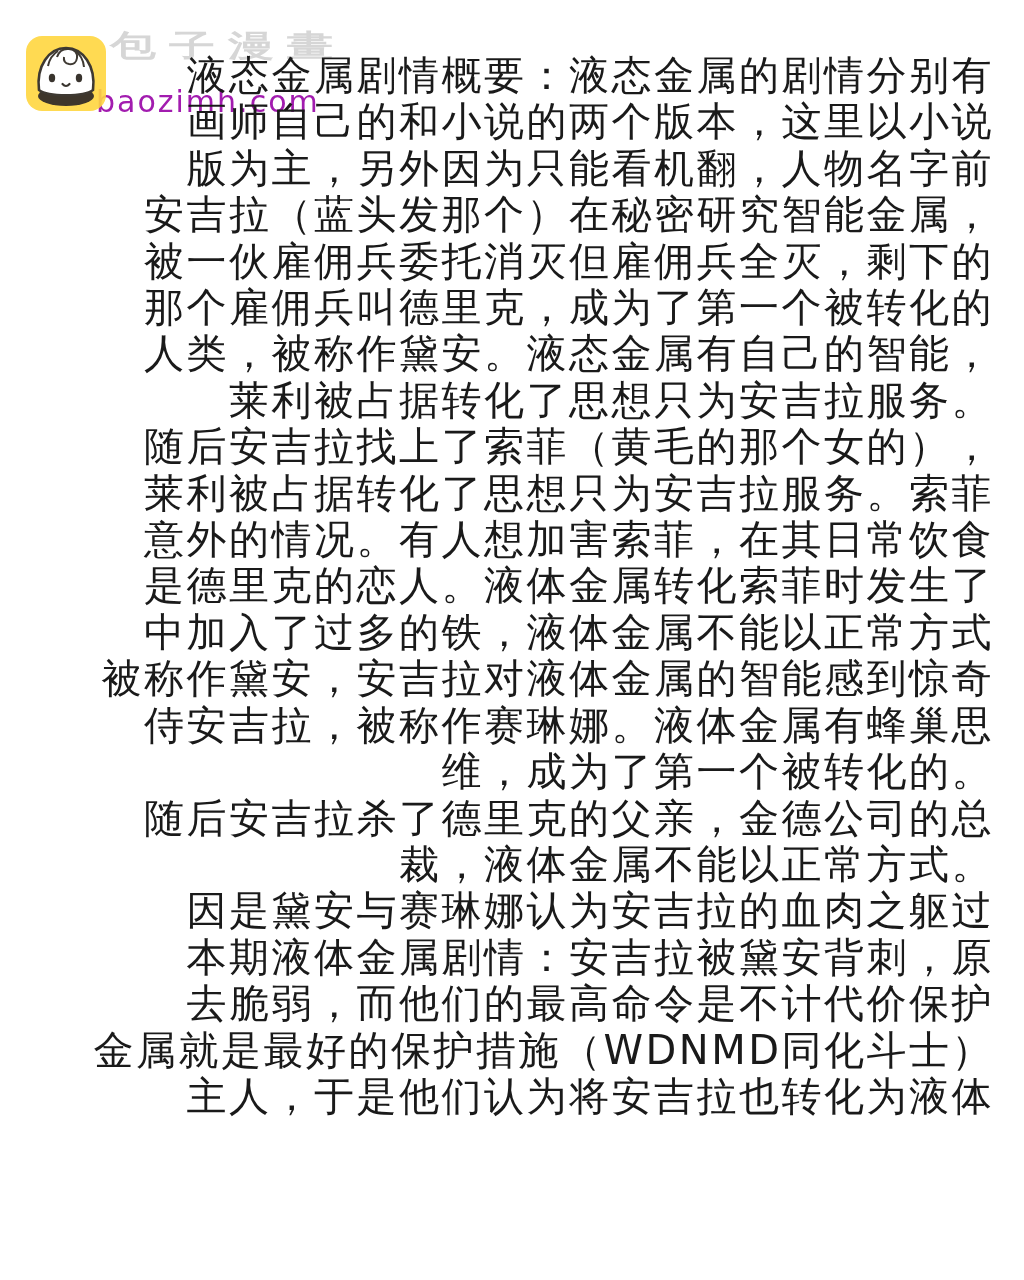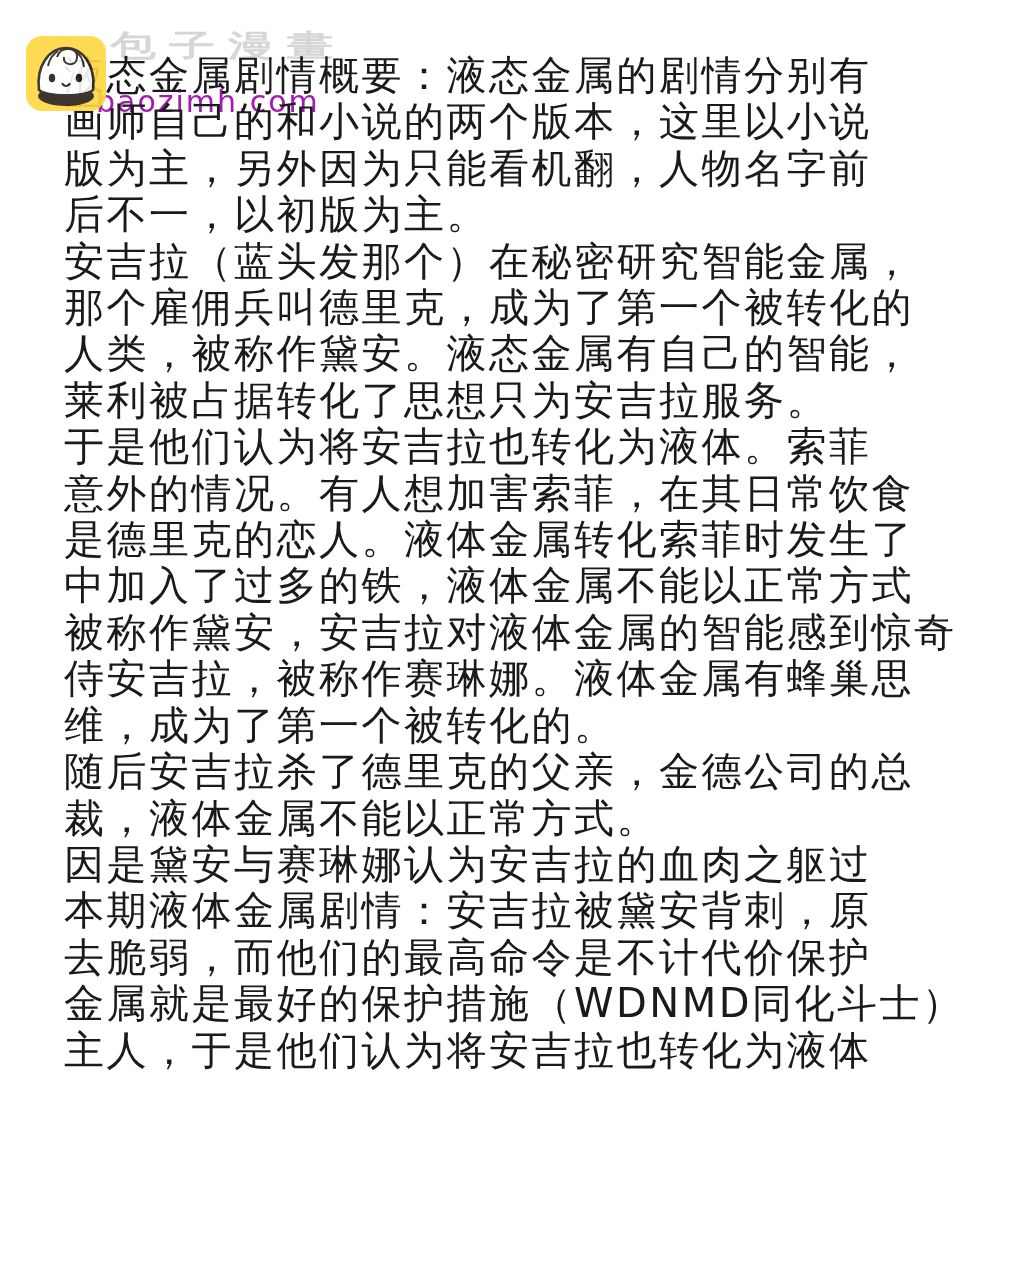--- a/index.html
+++ b/index.html
@@ -9,20 +9,21 @@
     height: 1280px;
     background: #ffffff;
     overflow: hidden;
     font-family: "DejaVu Sans", sans-serif;
   }
   .page {
     position: relative;
     width: 904px;
     height: 1280px;
     background: #ffffff;
+    text-align: right;
   }
   
   .wm-brand {
     position: absolute;
     left: 110px;
     top: 26px;
     font-size: 46px;
     font-weight: 700;
     color: #d6d6d6;
     letter-spacing: 13px;
@@ -77,26 +78,27 @@
 <div class="page">
 
   <div class="wm-brand">包子漫畫</div>
 
   <div class="wm-url">baozimh.com</div>
 
   <div class="text-block">
       <div class="line">液态金属剧情概要：液态金属的剧情分别有</div>
       <div class="line">画师自己的和小说的两个版本，这里以小说</div>
       <div class="line">版为主，另外因为只能看机翻，人物名字前</div>
-      <div class="line">后不一，以初版为主。</div>
       <div class="line">安吉拉（蓝头发那个）在秘密研究智能金属，</div>
+      <div class="line">被一伙雇佣兵委托消灭但雇佣兵全灭，剩下的</div>
       <div class="line">那个雇佣兵叫德里克，成为了第一个被转化的</div>
       <div class="line">人类，被称作黛安。液态金属有自己的智能，</div>
       <div class="line">莱利被占据转化了思想只为安吉拉服务。</div>
-      <div class="line">于是他们认为将安吉拉也转化为液体。索菲</div>
+      <div class="line">随后安吉拉找上了索菲（黄毛的那个女的），</div>
+      <div class="line">莱利被占据转化了思想只为安吉拉服务。索菲</div>
       <div class="line">意外的情况。有人想加害索菲，在其日常饮食</div>
       <div class="line">是德里克的恋人。液体金属转化索菲时发生了</div>
       <div class="line">中加入了过多的铁，液体金属不能以正常方式</div>
       <div class="line">被称作黛安，安吉拉对液体金属的智能感到惊奇</div>
       <div class="line">侍安吉拉，被称作赛琳娜。液体金属有蜂巢思</div>
       <div class="line">维，成为了第一个被转化的。</div>
       <div class="line">随后安吉拉杀了德里克的父亲，金德公司的总</div>
       <div class="line">裁，液体金属不能以正常方式。</div>
       <div class="line">因是黛安与赛琳娜认为安吉拉的血肉之躯过</div>
       <div class="line">本期液体金属剧情：安吉拉被黛安背刺，原</div>

